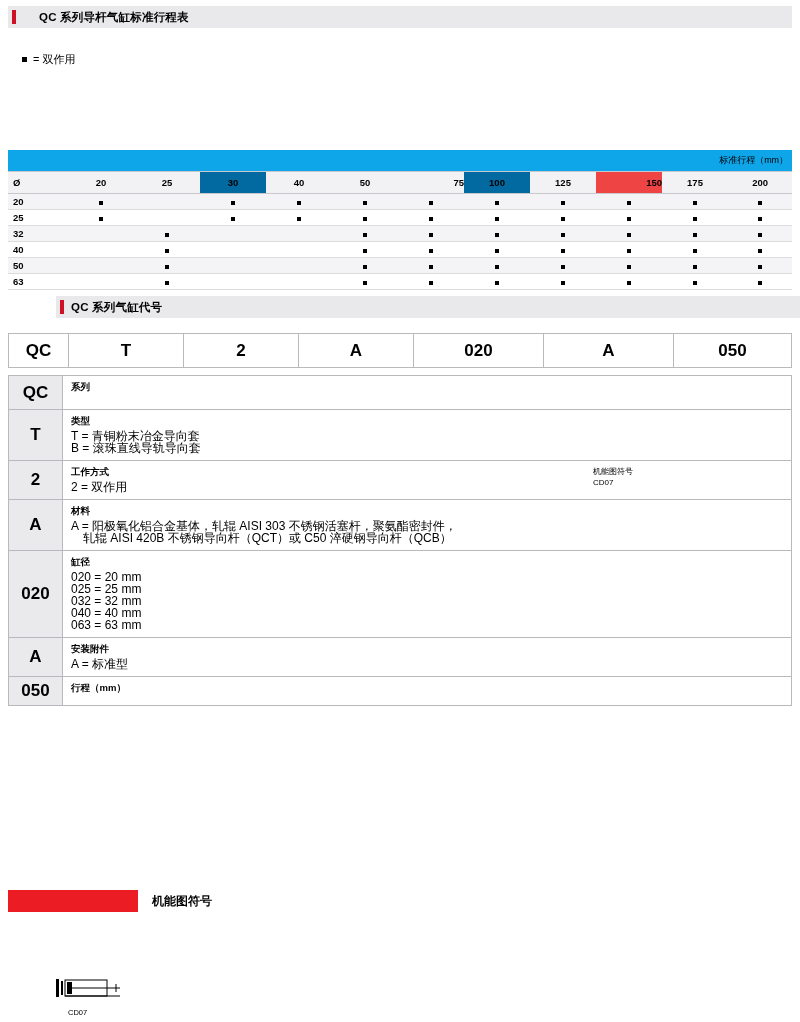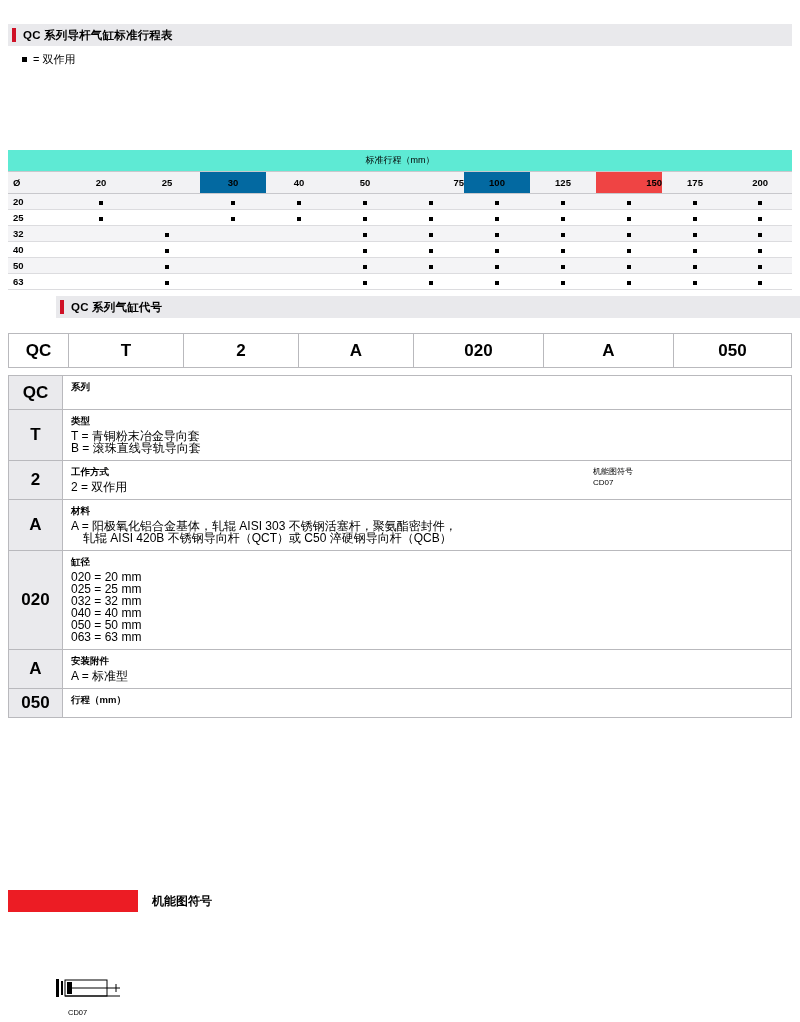--- a/index.html
+++ b/index.html
@@ -65,25 +65,25 @@
     top: 150px;
     width: 784px;
   }
   table.stroke {
     border-collapse: collapse;
     width: 784px;
     table-layout: fixed;
     font-size: 9px;
   }
   table.stroke .caption-row td {
-    background: #5eead4;
+    background: #0ea5e9;
     font-size: 9px;
     padding: 3px 4px;
     border: none;
-    text-align: center;
+    text-align: right;
     font-weight: normal;
   }
   table.stroke tbody td {
     height: 15px;
     text-align: center;
     border-bottom: 1px solid #dcdcdf;
     font-size: 9.5px;
     padding: 0;
   }
   table.stroke tbody td.first {
@@ -204,21 +204,21 @@
   }
   .symbol .cap {
     font-size: 7.5px;
     margin-left: 18px;
     margin-top: 1px;
   }
 </style>
 </head>
 <body>
 
-<div class="section-header" style="top:24px;">
+<div class="section-header" style="top:6px;gap:16px;">
   <span class="bar"></span>
   <span class="title">QC 系列导杆气缸标准行程表</span>
 </div>
 
 <div class="legend">
   <span class="sq"></span>
   <span>= 双作用</span>
 </div>
 
 <div class="stroke-wrap">
@@ -393,21 +393,20 @@
       </div>
     </div>
     <div class="desc-row" style="min-height: 78px;">
       <div class="key">020</div>
       <div class="body">
         <div class="heading">缸径</div>
         <div class="line">020 = 20 mm</div>
         <div class="line">025 = 25 mm</div>
         <div class="line">032 = 32 mm</div>
         <div class="line">040 = 40 mm</div>
-        <div class="line">050 = 50 mm</div>
         <div class="line">063 = 63 mm</div>
       </div>
     </div>
     <div class="desc-row" style="min-height: 30px;">
       <div class="key">A</div>
       <div class="body">
         <div class="heading">安装附件</div>
         <div class="line">A = 标准型</div>
       </div>
     </div>

